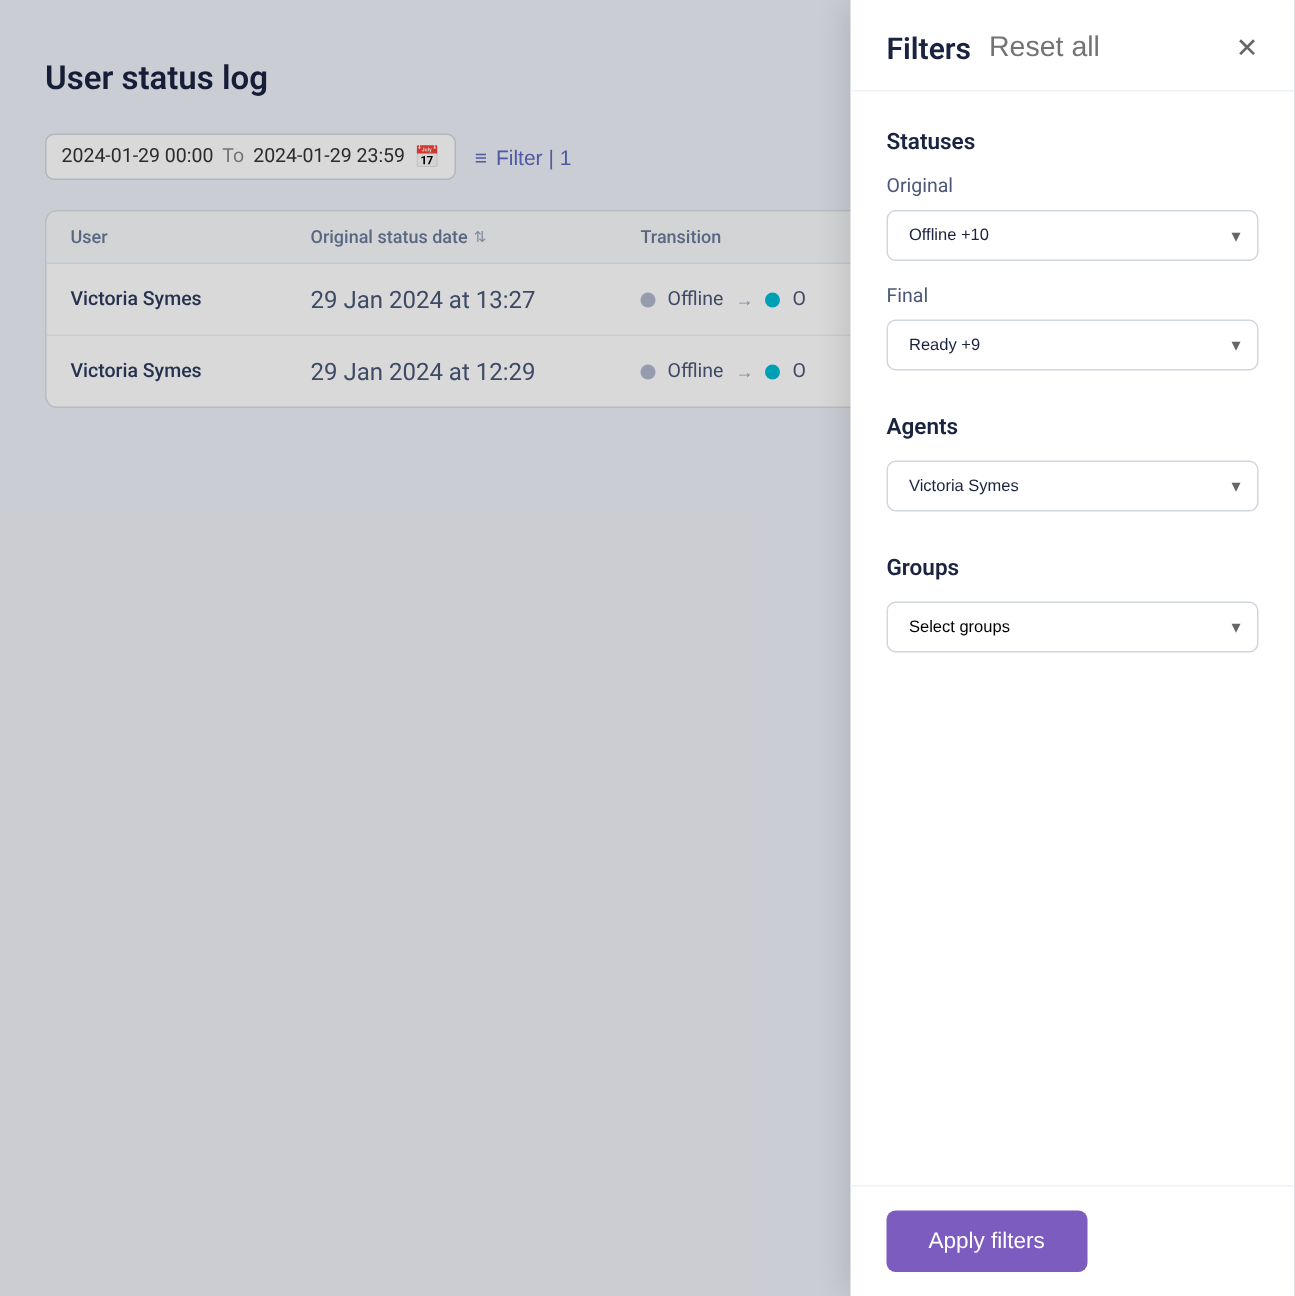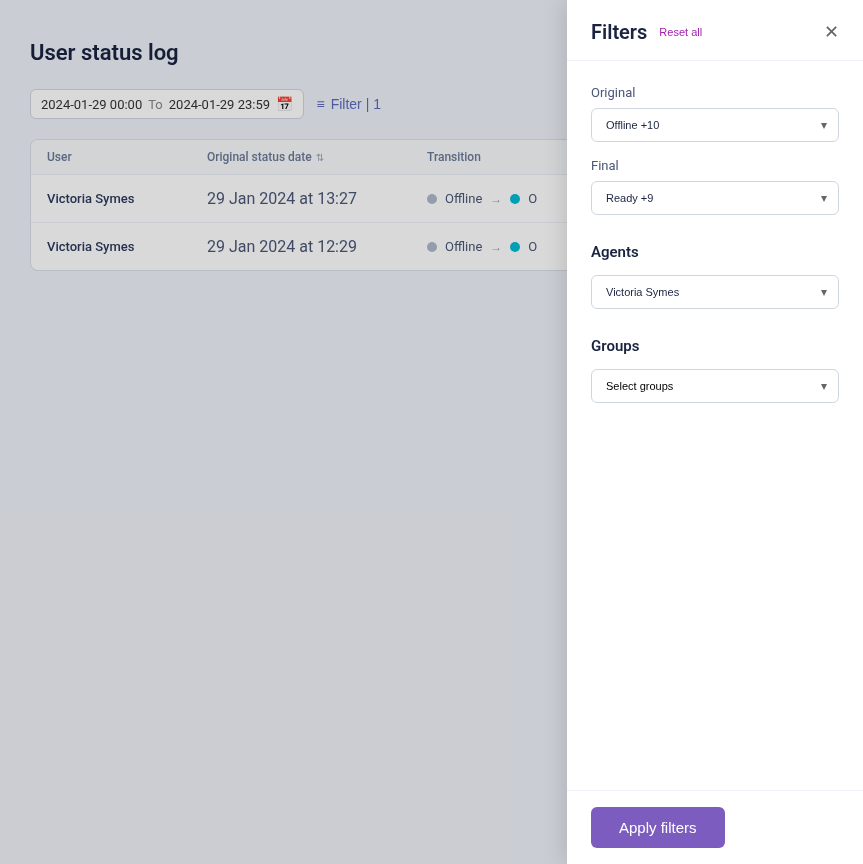--- a/index.html
+++ b/index.html
@@ -202,22 +202,22 @@
 
     .filter-title {
       font-size: 20px;
       font-weight: 600;
       color: #1a2340;
     }
 
     .reset-all-btn {
       background: none;
       border: none;
-      color: #a21caf;
-      font-size: 11px;
+      color: #737373;
+      font-size: 19px;
       cursor: pointer;
       font-weight: 500;
     }
 
     .close-btn {
       background: none;
       border: none;
       color: #666;
       font-size: 18px;
       cursor: pointer;
@@ -362,20 +362,21 @@
     <div class="filter-title-group">
       <span class="filter-title">Filters</span>
       <button class="reset-all-btn">Reset all</button>
     </div>
     <button class="close-btn">✕</button>
   </div>
 
   <div class="filter-body">
 
     <div class="filter-section">
+      <div class="section-label">Statuses</div>
 
       <div class="sub-label">Original</div>
       <div class="select-wrapper">
         <select class="select-control">
           <option>Offline +10</option>
         </select>
         <span class="select-arrow">▾</span>
       </div>
 
       <div class="sub-label">Final</div>

